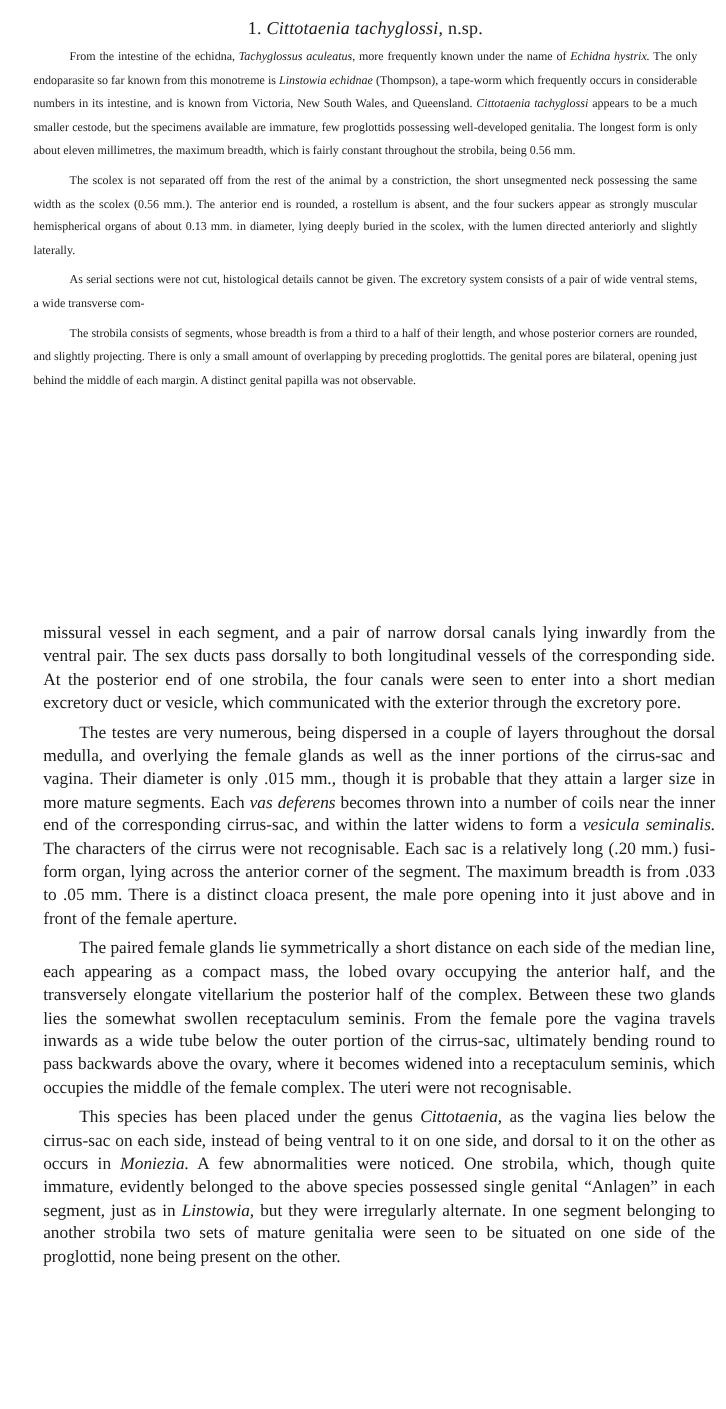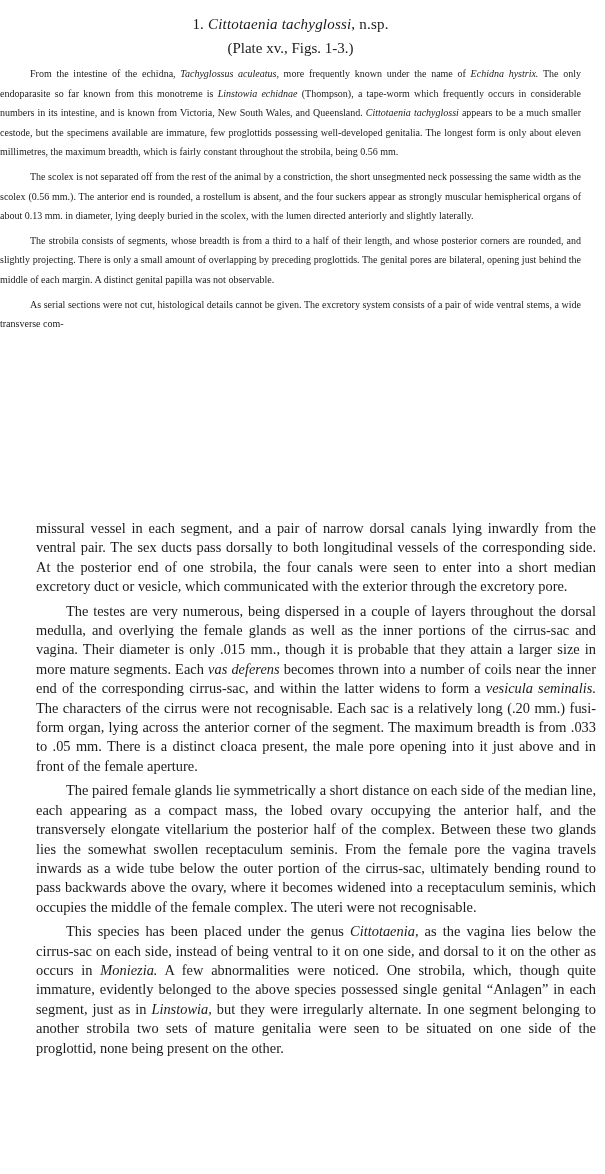--- a/index.html
+++ b/index.html
@@ -11,21 +11,21 @@
     position: relative;
     font-family: "Liberation Serif", "DejaVu Serif", serif;
     color: #1a1a1a;
   }
   .page {
     position: absolute;
     left: 0;
     width: 605px;
     box-sizing: border-box;
   }
-  #page-top { top: 14px; padding-right: 24px; }
+  #page-top { top: 14px; padding-left: 28px; padding-right: 24px; }
   #page-bottom { top: 519px; padding-left: 36px; padding-right: 9px; }
 
   .title {
     text-align: center;
     font-size: 15px;
     line-height: 20px;
     margin: 0 0 4px 0;
     letter-spacing: 0.2px;
   }
   .subtitle {
@@ -47,26 +47,25 @@
   #page-bottom p.para { font-size: 14.4px; line-height: 19.4px; }
 </style>
 </head>
 <body>
 
 <div class="page" id="page-top">
   <div class="title">
     <span>1.</span>
     <span class="it">Cittotaenia tachyglossi</span><span>, n.sp.</span>
   </div>
-  <div class="subtitle">(Plate xv., Figs. 1-3.)</div>
   <div id="top-body">
       <p class="para"><span>From the intestine of the echidna, </span><span class="it">Tachyglossus aculeatus</span><span>, more frequently known under the name of </span><span class="it">Echidna hystrix.</span><span>  The only endoparasite so far known from this monotreme is </span><span class="it">Linstowia echidnae</span><span> (Thompson), a tape-worm which fre­quently occurs in considerable numbers in its intestine, and is known from Vic­toria, New South Wales, and Queensland.  </span><span class="it">Cittotaenia tachyglossi</span><span> appears to be a much smaller cestode, but the specimens available are immature, few proglot­tids possessing well-developed genitalia.  The longest form is only about eleven millimetres, the maximum breadth, which is fairly constant throughout the strobila, being 0.56 mm.</span></p>
       <p class="para"><span>The scolex is not separated off from the rest of the animal by a constriction, the short unsegmented neck possessing the same width as the scolex (0.56 mm.). The anterior end is rounded, a rostellum is absent, and the four suckers appear as strongly muscular hemispherical organs of about 0.13 mm. in diameter, lying deeply buried in the scolex, with the lumen  directed  anteriorly  and  slightly laterally.</span></p>
+      <p class="para"><span>As serial sections were not cut, histological details cannot be given.  The excretory system consists of a pair of wide ventral stems, a wide transverse com-</span></p>
       <p class="para"><span>The strobila consists of segments, whose breadth is from a third to a half of their length, and whose posterior corners are rounded, and slightly projecting. There is only a small amount of overlapping by preceding proglottids. The genital pores are bilateral, opening just behind the middle of each margin.   A distinct genital papilla was not observable.</span></p>
-      <p class="para"><span>As serial sections were not cut, histological details cannot be given.  The excretory system consists of a pair of wide ventral stems, a wide transverse com-</span></p>
     </div>
 </div>
 
 <div class="page" id="page-bottom">
   <div id="bottom-body">
       <p class="para cont"><span>missural vessel in each segment, and a pair of narrow dorsal canals lying inward­ly from the ventral pair.  The sex ducts pass dorsally to both longitudinal vessels of the corresponding side.  At the posterior end of one strobila, the four canals were seen to enter into a short median excretory duct or vesicle, which communi­cated with the exterior through the excretory pore.</span></p>
       <p class="para"><span>The testes are very numerous, being dispersed in a couple of layers throughout the dorsal medulla, and overlying the female glands as well as the inner portions of the cirrus-sac and vagina.  Their diameter is only .015 mm., though it is pro­bable that they attain a larger size in more mature segments.  Each </span><span class="it">vas deferens</span><span> becomes thrown into a number of coils near the inner end of the corresponding cir­rus-sac, and within the latter widens to form a </span><span class="it">vesicula seminalis.</span><span>  The characters of the cirrus were not recognisable.  Each sac is a relatively long (.20 mm.) fusi­form organ, lying across the anterior corner of the segment.  The maximum breadth is from .033 to .05 mm.  There is a distinct cloaca present, the male pore opening into it just above and in front of the female aperture.</span></p>
       <p class="para"><span>The paired female glands lie symmetrically a short distance on each side of the median line, each appearing as a compact mass, the lobed ovary occupying the anterior half, and the transversely elongate vitellarium the posterior half of the complex.  Between these two glands lies the somewhat swollen receptaculum semi­nis.  From the female pore the vagina travels inwards as a wide tube below the outer portion of the cirrus-sac, ultimately bending round to pass backwards above the ovary, where it becomes widened into a receptaculum seminis, which occupies the middle of the female complex.  The uteri were not recognisable.</span></p>
       <p class="para"><span>This species has been placed under the genus </span><span class="it">Cittotaenia</span><span>, as the vagina lies below the cirrus-sac on each side, instead of being ventral to it on one side, and dorsal to it on the other as occurs in </span><span class="it">Moniezia.</span><span>  A few abnormalities were noticed. One strobila, which, though quite immature, evidently belonged to the above species possessed single genital “Anlagen” in each segment, just as in </span><span class="it">Linstowia,</span><span> but they were irregularly alternate.  In one segment belonging to another strobila two sets of mature genitalia were seen to be situated on one side of the proglottid, none being present on the other.</span></p>
     </div>

